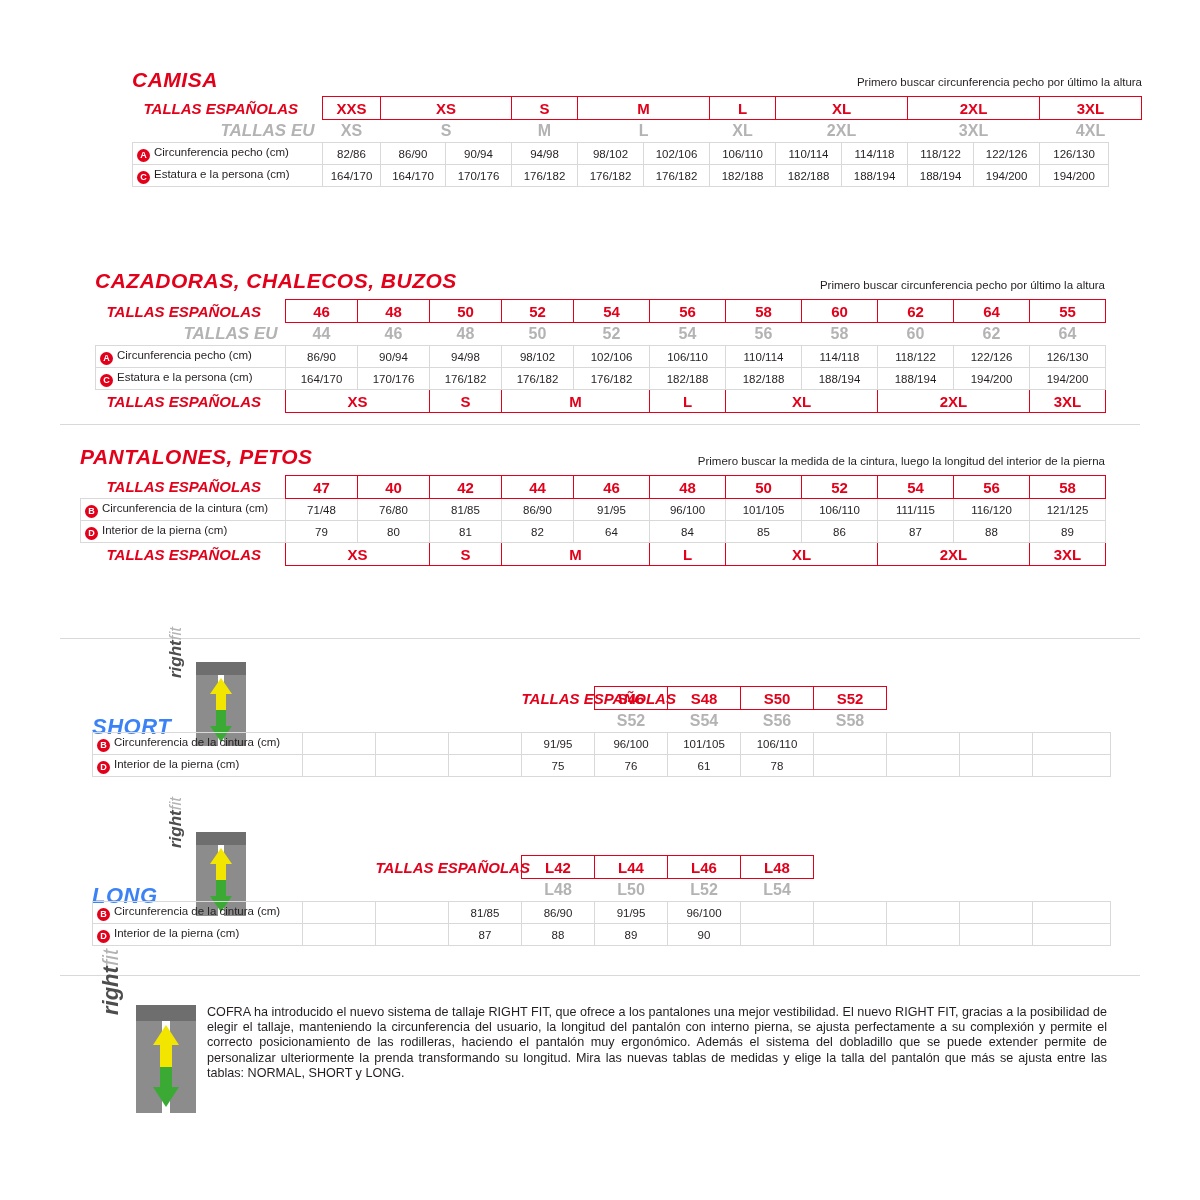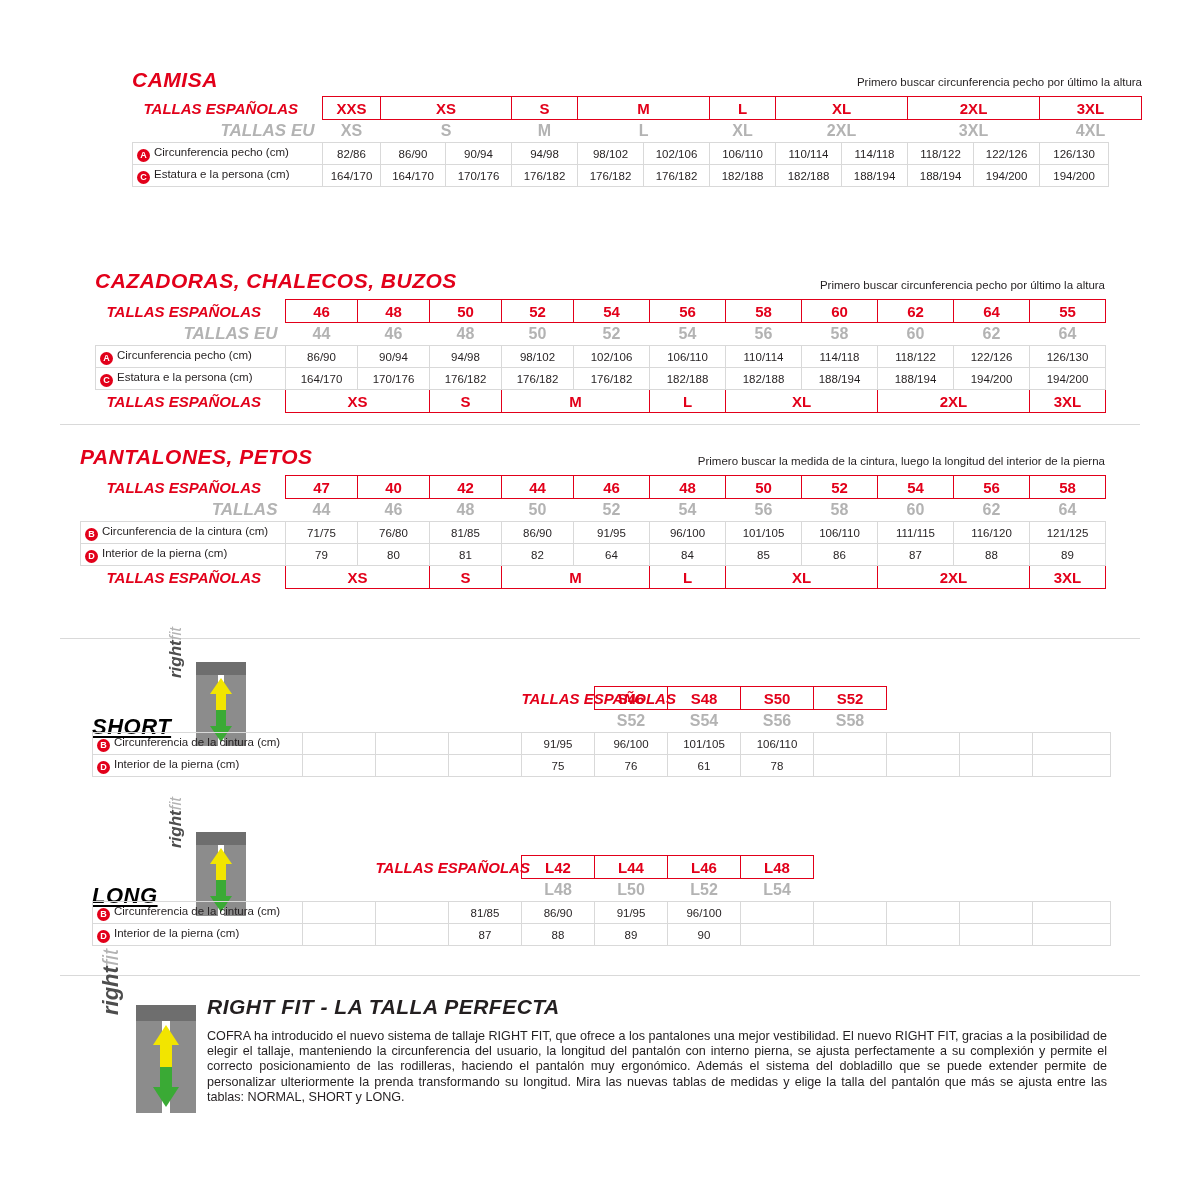--- a/index.html
+++ b/index.html
@@ -71,23 +71,22 @@
     position:absolute;left:26px;top:0;width:54px;height:84px;
   }
   .leg{position:absolute;top:0;width:22px;height:84px;background:#8c8c8c;}
   .leg.l{left:0;}
   .leg.r{left:28px;}
   .waist{position:absolute;left:0;top:0;width:50px;height:13px;background:#6e6e6e;}
   .arrowbox{position:absolute;left:14px;top:16px;width:22px;height:64px;}
   .arr{position:absolute;left:0;width:0;height:0;}
   .arrY{border-left:11px solid transparent;border-right:11px solid transparent;}
   .bigtitle{
-    font-size:22px;font-weight:bold;font-style:italic;color:#000000;
+    font-size:22px;font-weight:bold;font-style:italic;color:#3b82f6;
     letter-spacing:.5px;
-    text-decoration:underline;
   }
   .rf-head{
     font-size:21px;font-weight:bold;font-style:italic;color:#231f20;
     letter-spacing:.5px;
   }
   .rf-body{
     font-size:12.6px;line-height:15.2px;color:#231f20;text-align:justify;
   }
 </style>
 </head>
@@ -295,36 +294,22 @@
         <td class="cell-red">44</td>
         <td class="cell-red">46</td>
         <td class="cell-red">48</td>
         <td class="cell-red">50</td>
         <td class="cell-red">52</td>
         <td class="cell-red">54</td>
         <td class="cell-red">56</td>
         <td class="cell-red">58</td>
       </tr>
       <tr>
-        <td class="rowlabel-grey">TALLAS</td>
-        <td class="cell-grey">44</td>
-        <td class="cell-grey">46</td>
-        <td class="cell-grey">48</td>
-        <td class="cell-grey">50</td>
-        <td class="cell-grey">52</td>
-        <td class="cell-grey">54</td>
-        <td class="cell-grey">56</td>
-        <td class="cell-grey">58</td>
-        <td class="cell-grey">60</td>
-        <td class="cell-grey">62</td>
-        <td class="cell-grey">64</td>
-      </tr>
-      <tr>
         <td class="meas-label"><span class="badge">B</span><span>Circunferencia de la cintura (cm)</span></td>
-        <td class="cell-data">71/75</td>
+        <td class="cell-data">71/48</td>
         <td class="cell-data">76/80</td>
         <td class="cell-data">81/85</td>
         <td class="cell-data">86/90</td>
         <td class="cell-data">91/95</td>
         <td class="cell-data">96/100</td>
         <td class="cell-data">101/105</td>
         <td class="cell-data">106/110</td>
         <td class="cell-data">111/115</td>
         <td class="cell-data">116/120</td>
         <td class="cell-data">121/125</td>
@@ -561,17 +546,16 @@
           <div class="arr" style="top:0;border-left:13px solid transparent;border-right:13px solid transparent;border-bottom:20px solid #f2e500;"></div>
           <div style="position:absolute;left:7px;top:18px;width:12px;height:24px;background:#f2e500;"></div>
           <div style="position:absolute;left:7px;top:42px;width:12px;height:22px;background:#3aaa35;"></div>
           <div class="arr" style="top:62px;border-left:13px solid transparent;border-right:13px solid transparent;border-top:20px solid #3aaa35;"></div>
         </div>
       </div>
     </div>
   </div>
 
   <div class="sect" style="left:207px;top:995px;width:900px;">
-    <div class="rf-head">RIGHT FIT - LA TALLA PERFECTA</div>
     <div class="rf-body" style="margin-top:10px;width:900px;">COFRA ha introducido el nuevo sistema de tallaje RIGHT FIT, que ofrece a los pantalones una mejor vestibilidad. El nuevo RIGHT FIT, gracias a la posibilidad de elegir el tallaje, manteniendo la circunferencia del usuario, la longitud del pantalón con interno pierna, se ajusta perfectamente a su complexión y permite el correcto posicionamiento de las rodilleras, haciendo el pantalón muy ergonómico. Además el sistema del dobladillo que se puede extender permite de personalizar ulteriormente la prenda transformando su longitud. Mira las nuevas tablas de medidas y elige la talla del pantalón que más se ajusta entre las tablas: NORMAL, SHORT y LONG.</div>
   </div>
 
 </div>
 
 </body></html>

